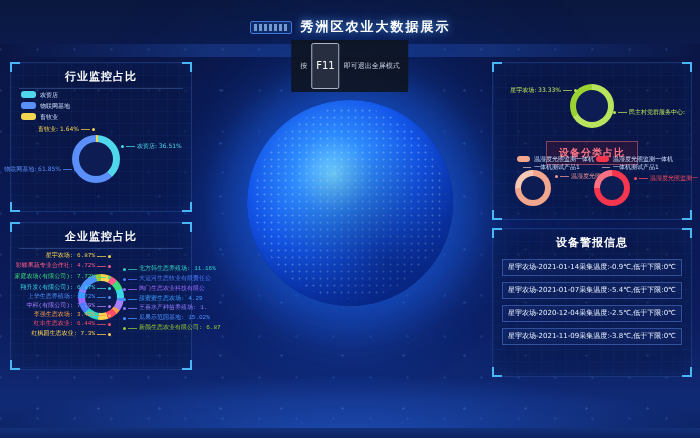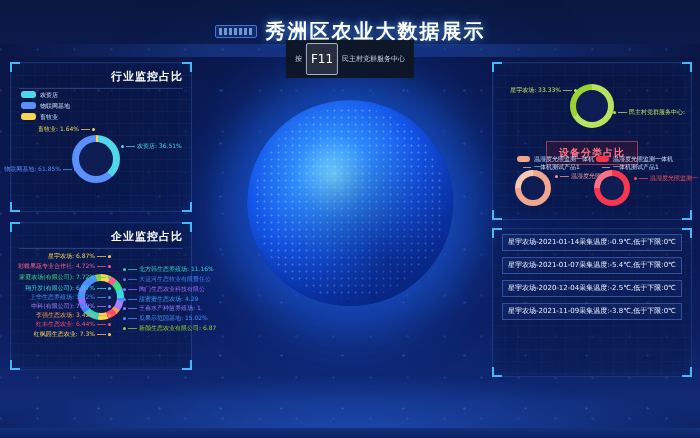--- a/index.html
+++ b/index.html
@@ -13,25 +13,25 @@
                      radial-gradient(rgba(90,150,255,.15) 1px,transparent 1.5px);
     background-size:61px 53px,37px 41px;background-position:7px 11px,19px 29px;}
   
   .header-strip{position:absolute;top:0;left:0;right:0;height:44px;background:linear-gradient(180deg,#0a173e,#0b1a4b);}
   .beam{position:absolute;top:44px;left:0;right:0;height:13px;
     background:linear-gradient(90deg,rgba(30,80,190,0),rgba(45,105,225,.30) 30%,rgba(45,105,225,.30) 70%,rgba(30,80,190,0));}
   .title-row{position:absolute;top:18px;left:0;width:100%;display:flex;justify-content:center;align-items:center;gap:9px;}
   .title-badge{width:40px;height:11px;border:1px solid #3e78d8;background:rgba(18,48,118,.7);border-radius:2px;position:relative;flex:none;}
   .title-badge::after{content:'';position:absolute;inset:2px 3px;
     background:repeating-linear-gradient(90deg,rgba(160,205,255,.85) 0 3px,transparent 3px 5px);opacity:.8;}
-  .page-title{color:#ffffff;font-size:20px;font-weight:bold;letter-spacing:2px;text-shadow:0 0 10px rgba(90,170,255,.9);}
+  .page-title{color:#ffffff;font-size:13px;font-weight:bold;letter-spacing:2px;text-shadow:0 0 10px rgba(90,170,255,.9);}
   .hint{position:absolute;top:40px;left:50%;transform:translateX(-50%);
     background:rgba(14,19,30,.88);color:#cdd6e8;font-size:7px;padding:3px 9px;
     display:flex;align-items:center;gap:4px;border-radius:1px;z-index:5;}
-  .hint-key{border:1px solid #a9b4c9;border-radius:2px;background:#272e3f;color:#fff;padding:9px 4px;font-size:12px;line-height:1;}
+  .hint-key{border:1px solid #a9b4c9;border-radius:2px;background:#272e3f;color:#fff;padding:17px 4px;font-size:10px;line-height:1;}
   
   .glow-halo{position:absolute;left:205px;top:60px;width:290px;height:290px;border-radius:50%;
     background:radial-gradient(circle,rgba(30,110,255,.35) 0%,rgba(25,90,230,.16) 55%,rgba(20,70,200,0) 72%);}
   .globe{position:absolute;left:247px;top:100px;width:206px;height:206px;border-radius:50%;
     background:radial-gradient(circle at 42% 36%,#6fd0ff 0%,#2e8bff 22%,#1355e8 48%,#0a36b2 68%,#082a86 84%,#07246f 100%);
     box-shadow:0 0 60px 22px rgba(30,110,255,.45),0 0 130px 55px rgba(20,80,220,.25);}
   .globe-dots{position:absolute;inset:7px;border-radius:50%;
     background-image:radial-gradient(rgba(190,235,255,.7) .8px,transparent 1.3px);
     background-size:7px 7px;opacity:.45;}
   .globe-shade{position:absolute;inset:0;border-radius:50%;
@@ -42,21 +42,21 @@
   
   .panel{position:absolute;background:rgba(10,24,66,.42);border:1px solid rgba(60,110,200,.30);
     background-image:linear-gradient(rgba(60,110,220,.06) 1px,transparent 1px),
                      linear-gradient(90deg,rgba(60,110,220,.06) 1px,transparent 1px);
     background-size:12px 12px;box-shadow:inset 0 0 22px rgba(30,80,180,.14);}
   .cn{position:absolute;width:8px;height:8px;border:0 solid #49b6f5;}
   .cn.tl{left:-1px;top:-1px;border-left-width:2px;border-top-width:2px;}
   .cn.tr{right:-1px;top:-1px;border-right-width:2px;border-top-width:2px;}
   .cn.bl{left:-1px;bottom:-1px;border-left-width:2px;border-bottom-width:2px;}
   .cn.br{right:-1px;bottom:-1px;border-right-width:2px;border-bottom-width:2px;}
-  .ptitle{color:#ffffff;font-size:11px;font-weight:bold;text-align:right;letter-spacing:1px;
+  .ptitle{color:#ffffff;font-size:11px;font-weight:bold;text-align:center;letter-spacing:1px;
     padding:6px 0 4px;margin:0 8px;border-bottom:1px solid rgba(95,135,215,.35);}
   .ptitle.noline{border-bottom:none;}
   
   .lg-row{display:flex;align-items:center;gap:4px;margin-bottom:4px;}
   .sw{width:15px;height:7px;border-radius:3px;flex:none;}
   .lg-txt{font-size:6px;color:#cfe0ff;line-height:1;white-space:nowrap;}
   
   .donut{position:absolute;border-radius:50%;}
   .donut::after{content:'';position:absolute;border-radius:50%;background:#0d1d53;inset:7px;}
   .donut.thin::after{inset:6px;}
@@ -90,21 +90,21 @@
   <div class="bglow"></div>
   <div class="footer-strip"></div>
 
   <div class="title-row">
     <span class="title-badge"></span>
     <span class="page-title">秀洲区农业大数据展示</span>
   </div>
   <div class="hint">
     <span>按</span>
     <span class="hint-key">F11</span>
-    <span>民主村党群服务中心</span>
+    <span>即可退出全屏模式</span>
   </div>
 
   <div class="panel" style="left:10px;top:62px;width:180px;height:148px;">
     <i class="cn tl"></i>
       <i class="cn tr"></i>
     <i class="cn bl"></i>
       <i class="cn br"></i>
     <div class="ptitle">行业监控占比</div>
     <div style="position:absolute;left:10px;top:28px;">
       <div class="lg-row">
@@ -131,21 +131,21 @@
         <i></i>
         <em>农资店: 36.51%</em>
       </span>
     <span class="co" style="right:114px;top:103px;color:#5b8ff9;">
         <em>物联网基地: 61.85%</em>
         <i></i>
         <b></b>
       </span>
   </div>
 
-  <div class="panel" style="left:10px;top:222px;width:180px;height:146px;">
+  <div class="panel" style="left:10px;top:222px;width:180px;height:146px;font-family:Liberation Mono, monospace;">
     <i class="cn tl"></i>
       <i class="cn tr"></i>
     <i class="cn bl"></i>
       <i class="cn br"></i>
     <div class="ptitle">企业监控占比</div>
     <div class="donut" style="left:67px;top:51px;width:46px;height:46px;background:conic-gradient(#f6d551 0 7%,#ff5c8a 7% 12%,#3ddb7d 12% 19%,#39d7e6 19% 26%,#4a8df5 26% 28%,#a97fff 28% 35%,#ff9d45 35% 38%,#ff4d6a 38% 45%,#ffd24d 45% 52%,#2fd3c3 52% 63%,#4a7dff 63% 70%,#9b6bff 70% 74%,#3a9bff 74% 79%,#8f7bff 79% 81%,#4a90ff 81% 96%,#9acd32 96% 100%);"></div>
     <span class="co" style="right:80px;top:30px;color:#f6d551;">
         <em>星宇农场: 6.87%</em>
         <i></i>
         <b></b>
@@ -275,20 +275,21 @@
         <i></i>
         <em>温湿度光照监测一</em>
       </span>
   </div>
 
   <div class="panel" style="left:492px;top:228px;width:198px;height:147px;">
     <i class="cn tl"></i>
       <i class="cn tr"></i>
     <i class="cn bl"></i>
       <i class="cn br"></i>
+    <div class="ptitle noline">设备警报信息</div>
     <div class="alarm-list">
       <div class="alarm-row">星宇农场-2021-01-14采集温度:-0.9℃,低于下限:0℃</div>
       <div class="alarm-row">星宇农场-2021-01-07采集温度:-5.4℃,低于下限:0℃</div>
       <div class="alarm-row">星宇农场-2020-12-04采集温度:-2.5℃,低于下限:0℃</div>
       <div class="alarm-row">星宇农场-2021-11-09采集温度:-3.8℃,低于下限:0℃</div>
     </div>
   </div>
 </div>
 
 </body></html>

